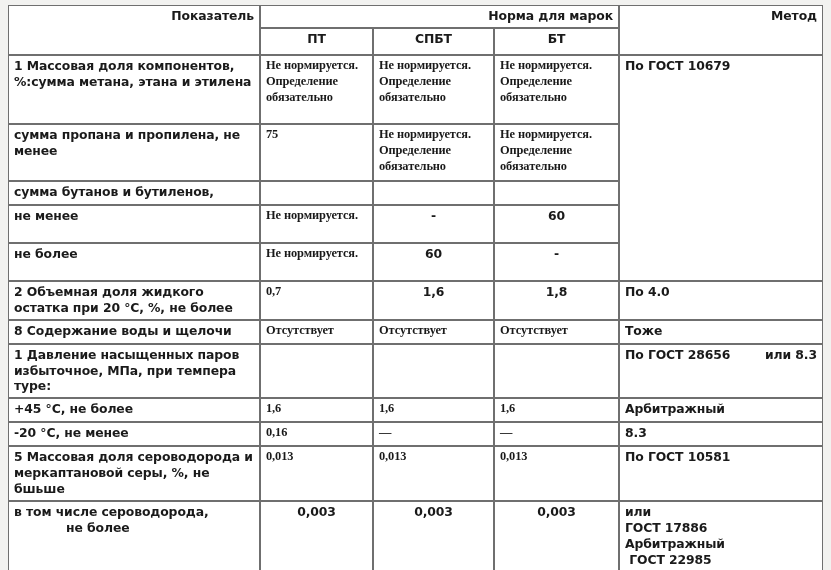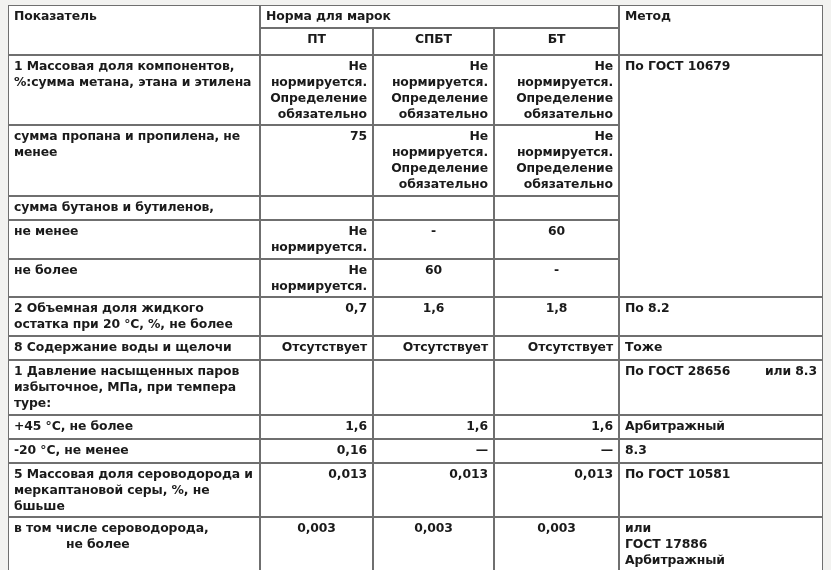--- a/index.html
+++ b/index.html
@@ -35,38 +35,39 @@
     background: #ffffff;
     padding: 2px 5px 3px 5px;
     font-size: 12.4px;
     line-height: 1.28;
     color: #1a1a1a;
     vertical-align: top;
     font-weight: bold;
     letter-spacing: -0.1px;
   }
   td.hdr {
-    text-align: left;
+    text-align: right;
     vertical-align: middle;
     font-weight: normal;
     font-size: 14.5px;
     letter-spacing: 0.2px;
     margin-top: 44px;
   }
   td.hdr-sub {
     text-align: center;
     vertical-align: middle;
     font-weight: normal;
     font-size: 14px;
   }
   td.param { text-align: left; margin-top: 41px; }
   td.num {
-    text-align: right;
+    text-align: left;
     vertical-align: top;
     font-weight: bold;
+    font-family: Liberation Serif, serif;
   }
   td.num-mid {
     text-align: center;
     vertical-align: middle;
   }
   td.method {
     text-align: left;
     vertical-align: top;
   }
   td.method-c {
@@ -141,21 +142,21 @@
         <td class="num">Не нормируется.</td>
         <td class="num-mid">60</td>
         <td class="num-mid">-</td>
       </tr>
 
       <tr>
         <td class="param" style="height:31px">2 Объемная доля жидкого остатка при 20 °С, %, не более</td>
         <td class="num">0,7</td>
         <td class="num-mid">1,6</td>
         <td class="num-mid">1,8</td>
-        <td class="method-c">По 8.2</td>
+        <td class="method-c">По 4.0</td>
       </tr>
 
       <tr>
         <td class="param" style="height:17px">8 Содержание воды и щелочи</td>
         <td class="num">Отсутствует</td>
         <td class="num">Отсутствует</td>
         <td class="num">Отсутствует</td>
         <td class="method-c">Тоже</td>
       </tr>
 

